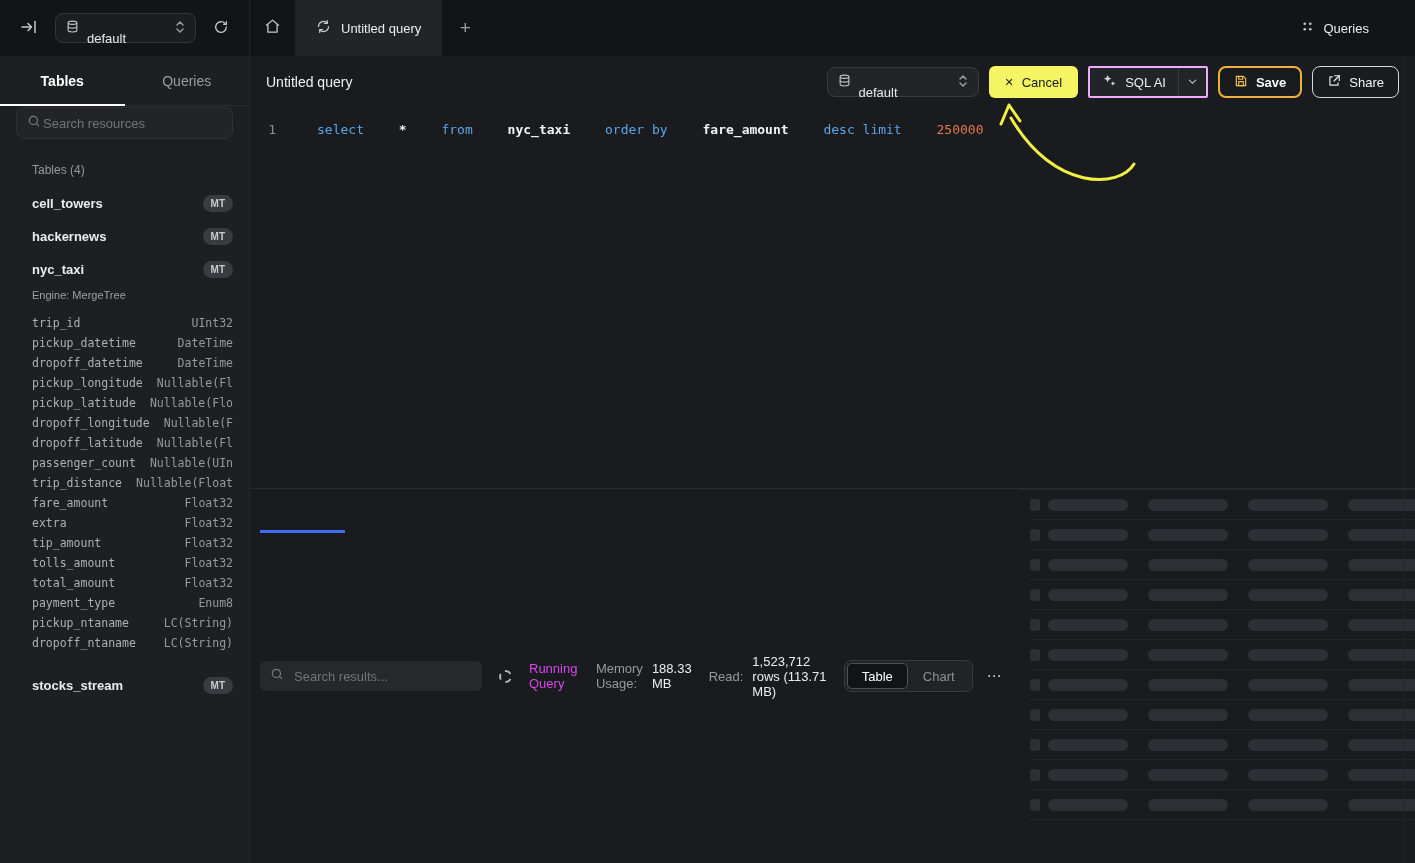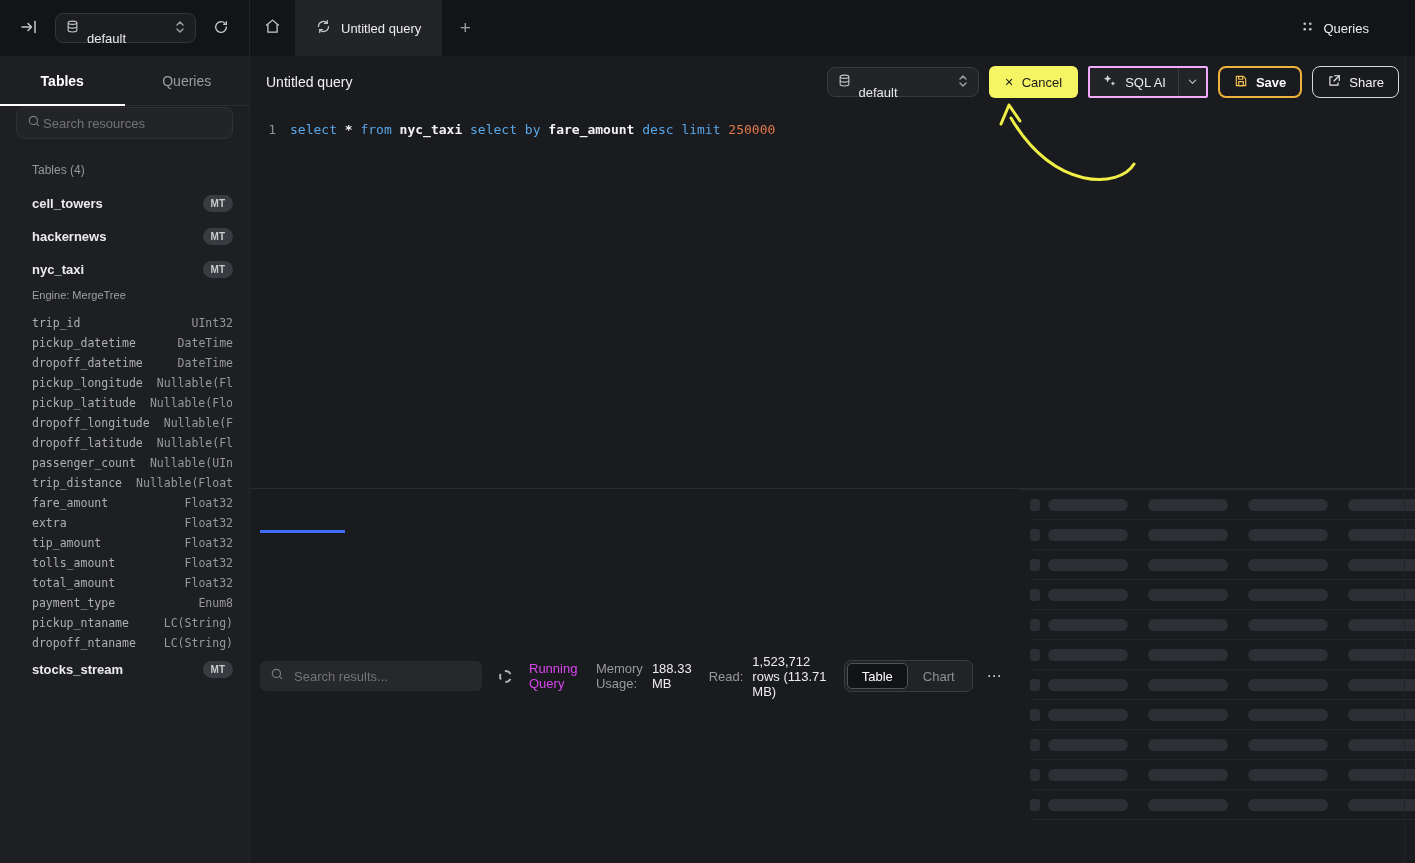--- a/index.html
+++ b/index.html
@@ -46,21 +46,21 @@
   .new-table-btn{margin:16px;flex:0 0 32px;height:32px;display:flex;align-items:center;justify-content:center;gap:8px;background:var(--yellow);border:none;border-radius:6px;color:#17181a;font-size:13px;font-weight:600;cursor:pointer;}
   .sidebar-search{margin:1px 16px 0;flex:0 0 32px;height:32px;display:flex;align-items:center;gap:0;padding:0 10px;background:var(--bg-raise);border:1px solid #303136;border-radius:8px;}
   .sidebar-search input,.results-search input{flex:1;background:none;border:none;outline:none;color:#e8e9eb;font-size:13px;font-family:inherit;min-width:0;}
   input::placeholder{color:#737478;}
   .section-label{margin:24px 16px 10px 32px;font-size:12px;color:#97989b;}
   .tables-list{padding:0 16px 0 32px;overflow:hidden;}
   .table-row{display:flex;align-items:center;justify-content:space-between;height:33px;cursor:pointer;}
   .table-name{font-size:13px;font-weight:600;color:#ececee;}
   .mt-badge{background:#3a3b40;color:#c9cacd;font-size:10px;font-weight:600;padding:3px 8px;border-radius:10px;}
   .engine-label{font-size:11px;color:#9fa0a3;margin:3px 0 12px;}
-  .columns{}
+  .columns{margin-bottom:16px;}
   .col-row{display:flex;justify-content:space-between;line-height:20px;font-family:"DejaVu Sans Mono","Liberation Mono",monospace;font-size:11.5px;}
   .col-name{color:#aeafb2;}
   .col-type{color:#98999d;}
 
   
   .main{flex:1;display:flex;flex-direction:column;background:var(--bg-main);min-width:0;position:relative;}
   .query-header{flex:0 0 52px;display:flex;align-items:center;gap:10px;padding:0 16px;}
   .q-title{font-size:14px;color:#f1f1f3;margin-right:auto;}
   .pill.raise{background:var(--bg-raise);border-color:#3a3b40;width:152px;}
   .btn-cancel{height:32px;display:flex;align-items:center;gap:8px;padding:0 16px;background:var(--yellow);color:#17181a;border:none;border-radius:6px;font-size:13px;font-weight:500;cursor:pointer;}
@@ -68,21 +68,21 @@
   .btn-sqlai{height:32px;display:flex;align-items:stretch;background:var(--bg-raise);border:2px solid #f0abfc;border-radius:2px;color:#eceded;font-size:13px;cursor:pointer;padding:0;}
   .sqlai-main{display:flex;align-items:center;gap:8px;padding:0 12px;}
   .sqlai-sep{width:1px;background:#3a3b40;}
   .sqlai-caret{width:27px;display:flex;align-items:center;justify-content:center;}
   .btn-save{height:32px;display:flex;align-items:center;gap:8px;padding:0 14px;background:none;border:2px solid #f0b13f;border-radius:8px;color:#fafafa;font-size:13px;font-weight:600;cursor:pointer;}
   .btn-share{height:32px;display:flex;align-items:center;gap:8px;padding:0 14px;background:none;border:1px solid #d8d9db;border-radius:8px;color:#f4f4f6;font-size:13px;font-weight:500;cursor:pointer;}
 
   .editor{flex:1;padding-top:12px;cursor:text;}
   .code-line{display:flex;padding-left:16px;line-height:20px;font-family:"DejaVu Sans Mono","Liberation Mono",monospace;font-size:13px;}
   .line-no{color:#8b8c90;min-width:10px;margin-right:14px;text-align:right;}
-  .sql-code span{white-space:pre;}
+  .sql-code span{white-space:pre;margin-left:27px;}
   .tok-keyword{color:#59a7e8;}
   .tok-identifier{color:#f3f3f5;font-weight:700;}
   .tok-number{color:#e2794b;}
 
   
   .results{flex:0 0 375px;border-top:1px solid var(--border);display:flex;position:relative;}
   .results-toolbar{flex:0 0 42px;display:flex;align-items:center;gap:17px;padding:0 14px 0 10px;}
   .results-search{width:240px;height:30px;display:flex;align-items:center;gap:8px;padding:0 10px;background:#27282c;border-radius:6px;}
   .spinner{width:13px;height:13px;border:2px dashed #b5b6ba;border-radius:50%;animation:spin 1.4s linear infinite;flex:0 0 auto;}
   @keyframes spin{to{transform:rotate(360deg);}}
@@ -350,21 +350,21 @@
                 <path d="M21 3l-9 9"></path>
               </svg>
           </span>
           <span>Share</span>
         </button>
       </div>
 
       <div class="editor">
         <div class="code-line">
           <span class="line-no">1</span>
-          <span class="sql-code"><span class="tok-keyword">select </span><span class="tok-identifier">* </span><span class="tok-keyword">from </span><span class="tok-identifier">nyc_taxi </span><span class="tok-keyword">select by </span><span class="tok-identifier">fare_amount </span><span class="tok-keyword">desc limit </span><span class="tok-number">250000</span></span>
+          <span class="sql-code"><span class="tok-keyword">select </span><span class="tok-identifier">* </span><span class="tok-keyword">from </span><span class="tok-identifier">nyc_taxi </span><span class="tok-keyword">order by </span><span class="tok-identifier">fare_amount </span><span class="tok-keyword">desc limit </span><span class="tok-number">250000</span></span>
         </div>
       </div>
 
       <div class="results">
         <div class="results-toolbar">
           <div class="results-search">
             <span>
               <svg width="14" height="14" viewBox="0 0 24 24" fill="none" stroke="#7a7b7e" stroke-width="2" stroke-linecap="round">
                   <circle cx="11" cy="11" r="7"></circle>
                   <path d="M20 20l-4-4"></path>

